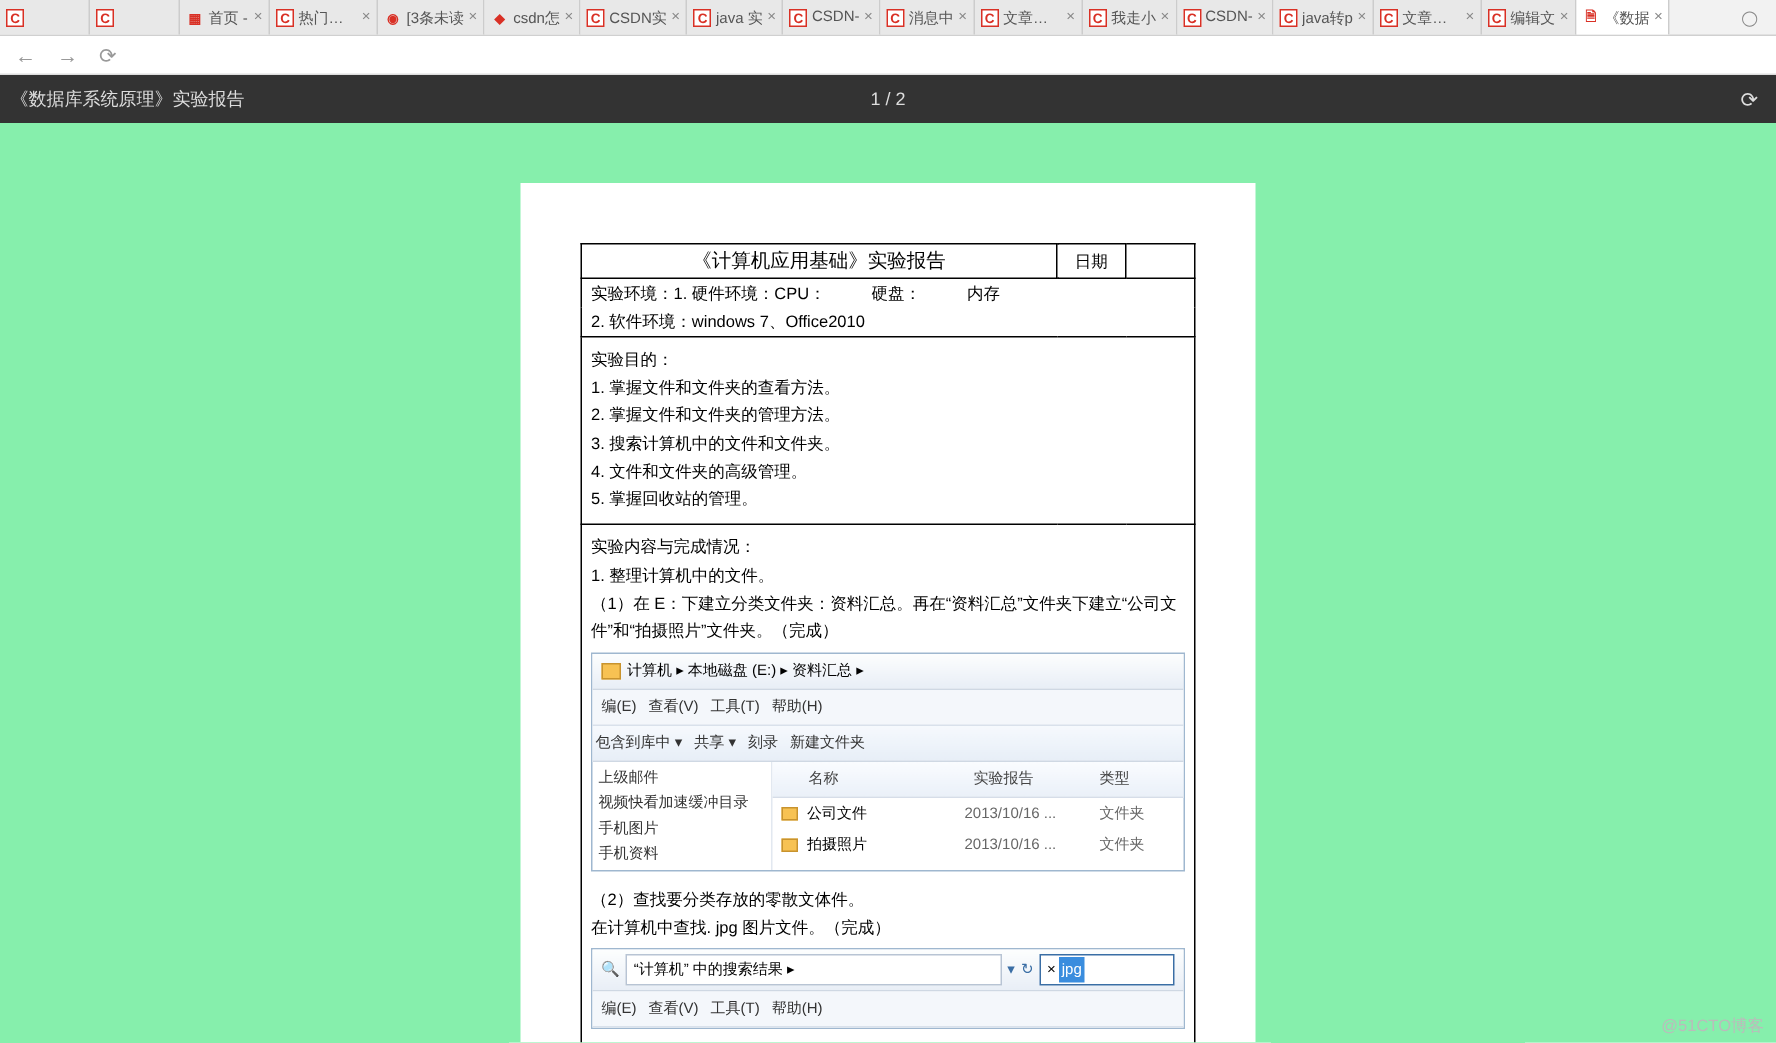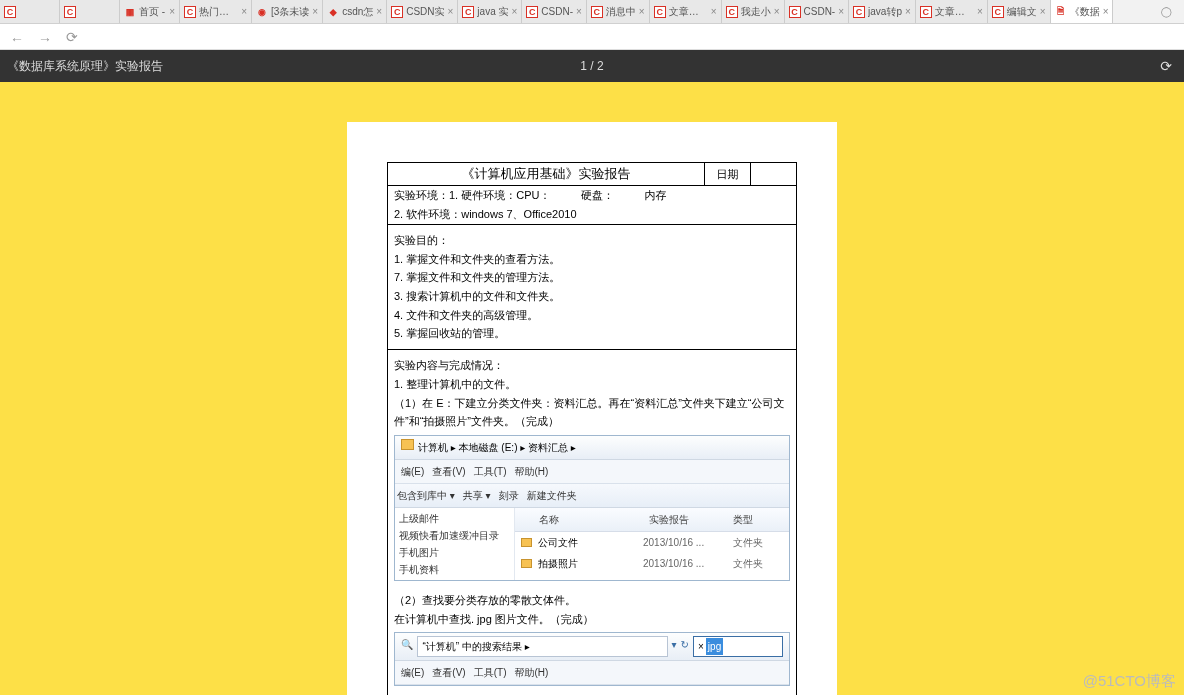--- a/index.html
+++ b/index.html
@@ -12,44 +12,44 @@
 .tab .title{flex:1;white-space:nowrap;overflow:hidden;text-overflow:ellipsis;color:#555}
 .tab .close{color:#888;font-size:10px}
 .tabbar .end{flex:1;display:flex;justify-content:flex-end;align-items:center;padding-right:12px;color:#888}
 .addrbar{height:26px;display:flex;align-items:center;padding:2px 6px;gap:6px;border-bottom:1px solid #ddd;background:#fff;font-size:12px}
 .navbtn{color:#999;font-size:14px;padding:0 4px;cursor:pointer}
 .addr{flex:1;border:1px solid #ddd;border-radius:12px;padding:3px 8px;display:flex;align-items:center;gap:4px;color:#444;font-size:11px}
 .pdfbar{height:32px;background:#333;color:#ddd;display:flex;align-items:center;font-size:12px;position:relative}
 .pdfbar .doc{padding-left:7px}
 .pdfbar .pages{position:absolute;left:50%;transform:translateX(-50%)}
 .pdfbar .reload{position:absolute;right:12px;font-size:14px}
-.viewer{background:#fde047;height:613px;display:flex;justify-content:center;overflow:hidden;padding-top:40px}
+.viewer{background:#86efac;height:613px;display:flex;justify-content:center;overflow:hidden;padding-top:40px}
 .page{background:#fff;width:490px;padding:40px 40px 10px}
 .doctable{border:1.5px solid #000;width:100%;font-size:11px;border-collapse:collapse}
 .doctable td{border:1px solid #000;padding:2px 6px}
 .th{text-align:center;font-size:13px}
 .body{font-size:11px;line-height:1.7;padding:4px 0}
 .winshot{border:1px solid #9fb7cf;margin:4px 0 10px;font-size:10px}
-.ws-crumb{background:linear-gradient(#fdfefe,#e8eef6);border-bottom:1px solid #cfd8e3;padding:3px 6px;display:flex;gap:4px}
+.ws-crumb{background:linear-gradient(#fdfefe,#e8eef6);border-bottom:1px solid #cfd8e3;padding:3px 6px;display:flex;align-items:center;gap:4px}
 .ws-menu{background:#f4f7fb;border-bottom:1px solid #d9e1eb;padding:3px 6px;display:flex;gap:8px;color:#333}
 .ws-tool{background:linear-gradient(#f6f9fd,#e7eef7);border-bottom:1px solid #cfd8e3;padding:3px 2px;display:flex;gap:8px;color:#333}
 .ws-cols{background:linear-gradient(#fafcff,#eaf0f8);border-bottom:1px solid #d6dde8;padding:3px 6px;display:flex;color:#444}
 .ws-body{display:flex;min-height:48px}
 .ws-left{width:120px;border-right:1px solid #e2e8f0;padding:2px 4px;color:#333}
 .ws-right{flex:1}
 .ws-row{display:flex;padding:2px 6px;align-items:center;gap:6px}
 .ws-row .fold{width:11px;height:9px;background:#ffd f;background:#f7c253;border:1px solid #c8932e}
 .ws-row .name{flex:1}
 .ws-row .meta{color:#666;width:84px}
 .ws-row .type{color:#666;width:50px}
 .ws-addr{flex:1;background:#fff;border:1px solid #b8c4d4;padding:1px 4px}
 .ws-search{width:90px;background:#fff;border:1px solid #3a6ea5;padding:1px 4px;display:flex;align-items:center;gap:2px}
 .ws-search .sel{background:#3a8dde;color:#fff;padding:0 2px}
 .folder-ico{width:13px;height:11px;background:#f7c253;border:1px solid #c8932e;display:inline-block}
-.watermark{position:absolute;right:8px;bottom:4px;color:#bbb;font-size:15px}
+.watermark{position:absolute;right:8px;bottom:4px;color:#bbb;font-size:11px}
 </style>
 </head>
 <body>
 
 <div class="tabbar">
   <div class="tab">
       <span class="fav c">C</span>
       <span class="title"></span>
     </div>
   <div class="tab">
@@ -168,21 +168,21 @@
       </td>
           </tr>
       <tr>
             <td colspan="5" style="border-top:none">2. 软件环境：windows 7、Office2010</td>
           </tr>
       <tr>
             <td colspan="5">
         <div class="body">
           <div>实验目的：</div>
           <div>1. 掌握文件和文件夹的查看方法。</div>
-          <div>7. 掌握文件和文件夹的管理方法。</div>
+          <div>2. 掌握文件和文件夹的管理方法。</div>
           <div>3. 搜索计算机中的文件和文件夹。</div>
           <div>4. 文件和文件夹的高级管理。</div>
           <div>5. 掌握回收站的管理。</div>
         </div>
       </td>
           </tr>
       <tr>
             <td colspan="5">
         <div class="body">
           <div>实验内容与完成情况：</div>

